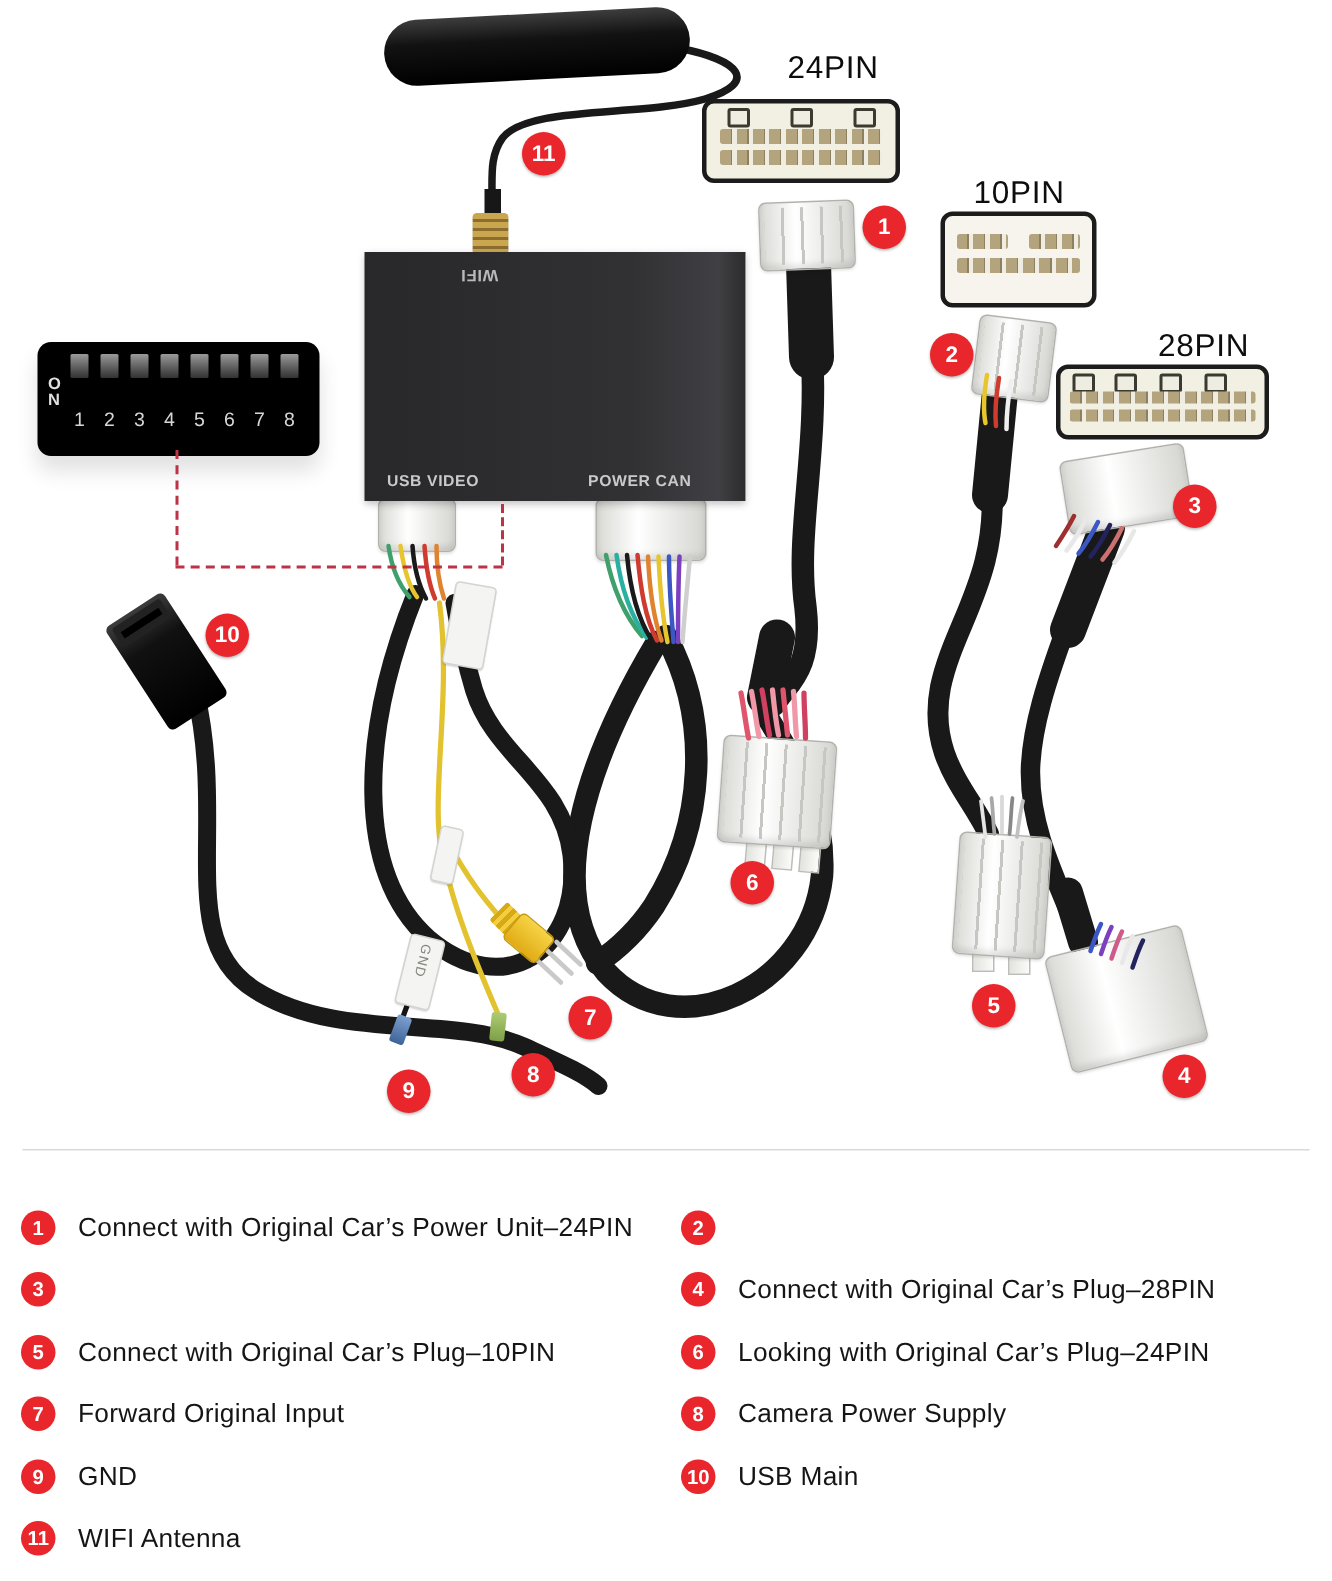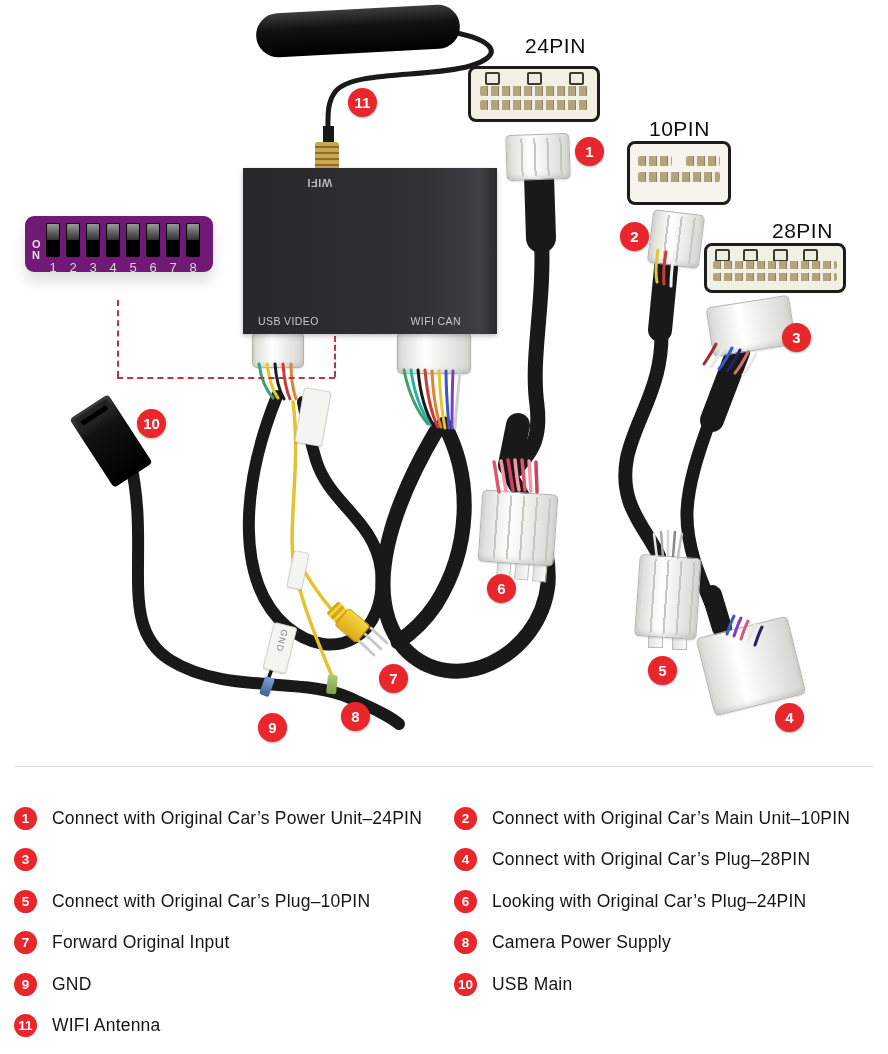--- a/index.html
+++ b/index.html
@@ -25,32 +25,32 @@
   .plug.ridged::before{content:"";position:absolute;inset:3px;
     background:repeating-linear-gradient(90deg,transparent 0 11px,#c6c6c2 11px 13px);}
   .ptab{position:absolute;background:linear-gradient(90deg,#e2e2de,#fbfbf9);border:1px solid #bcbcb8;z-index:2;}
 
   
   .devbox{position:absolute;left:243px;top:168px;width:254px;height:166px;z-index:4;
     background:linear-gradient(90deg,#28282a,#313134 70%,#404044 93%,#2b2b2d);
     box-shadow:0 2px 5px rgba(0,0,0,.25);}
   .devbox .wifi{position:absolute;left:64px;top:9px;transform:rotate(180deg);
     font-size:11px;font-weight:bold;color:#b9b9b9;letter-spacing:.5px;}
-  .devbox .bl{position:absolute;bottom:7px;font-size:10.5px;font-weight:normal;color:#c9c9c9;letter-spacing:.4px;}
+  .devbox .bl{position:absolute;bottom:7px;font-size:10.5px;font-weight:bold;color:#c9c9c9;letter-spacing:.4px;}
 
   
   .antenna{position:absolute;left:256px;top:9px;width:204px;height:44px;border-radius:22px;
     background:linear-gradient(180deg,#3d3d3d,#121212 38%,#000);transform:rotate(-3deg);z-index:3;}
   .sma-stub{position:absolute;left:323px;top:126px;width:11px;height:20px;background:#171717;z-index:4;}
   .sma{position:absolute;left:315px;top:142px;width:24px;height:28px;border-radius:3px;z-index:4;
     background:repeating-linear-gradient(180deg,#caa64e 0 4px,#8a6d2f 4px 6px),linear-gradient(90deg,#7a5f28,#d8b55e 45%,#7a5f28);}
 
   
-  .dip{position:absolute;left:25px;top:216px;width:188px;height:56px;border-radius:9px;
-    background:#701a75;box-shadow:0 10px 14px rgba(0,0,0,.12);z-index:3;}
+  .dip{position:absolute;left:25px;top:228px;width:188px;height:76px;border-radius:9px;
+    background:#000000;box-shadow:0 10px 14px rgba(0,0,0,.12);z-index:3;}
   .dip .on{position:absolute;left:7px;top:23px;width:9px;font-size:11px;line-height:11px;
     color:#e0e0e0;font-weight:bold;overflow-wrap:anywhere;}
   .slot{position:absolute;top:7px;width:14px;height:34px;background:#000;border-radius:2px;}
   .knob{position:absolute;left:1px;top:1px;width:12px;height:16px;border-radius:1px;
     background:linear-gradient(180deg,#9a9a9a,#4f4f4f 70%,#333);}
   .dipnum{position:absolute;top:44px;width:18px;text-align:center;font-size:13px;color:#d6d6d6;}
 
   
   .pinlabel{position:absolute;font-size:21px;color:#0d0d0d;z-index:5;letter-spacing:.5px;}
 
@@ -120,21 +120,21 @@
     </g>
   </svg>
 
   <div class="antenna"></div>
   <div class="sma-stub"></div>
   <div class="sma"></div>
 
   <div class="devbox">
     <div class="wifi">WIFI</div>
     <div class="bl" style="left:15px;">USB VIDEO</div>
-    <div class="bl" style="right:36px;">WIFI CAN</div>
+    <div class="bl" style="right:36px;">POWER CAN</div>
   </div>
 
   <div class="dip">
     <div class="on">ON</div>
     <div class="slot" style="left:21px;">
         <div class="knob"></div>
       </div>
     <div class="slot" style="left:41px;">
         <div class="knob"></div>
       </div>
@@ -307,21 +307,20 @@
   <div class="marker" style="left:348px;top:88px;">11</div>
 
   <div class="divider"></div>
 
   <div class="legend-item" style="left:14px;top:807px;">
     <div class="lbadge">1</div>
     <div class="ltext">Connect with Original Car’s Power Unit–24PIN</div>
   </div>
   <div class="legend-item" style="left:454px;top:807px;">
     <div class="lbadge">2</div>
-    <div class="ltext">Connect with Original Car’s Main Unit–10PIN</div>
   </div>
   <div class="legend-item" style="left:14px;top:848px;">
     <div class="lbadge">3</div>
   </div>
   <div class="legend-item" style="left:454px;top:848px;">
     <div class="lbadge">4</div>
     <div class="ltext">Connect with Original Car’s Plug–28PIN</div>
   </div>
   <div class="legend-item" style="left:14px;top:890px;">
     <div class="lbadge">5</div>

